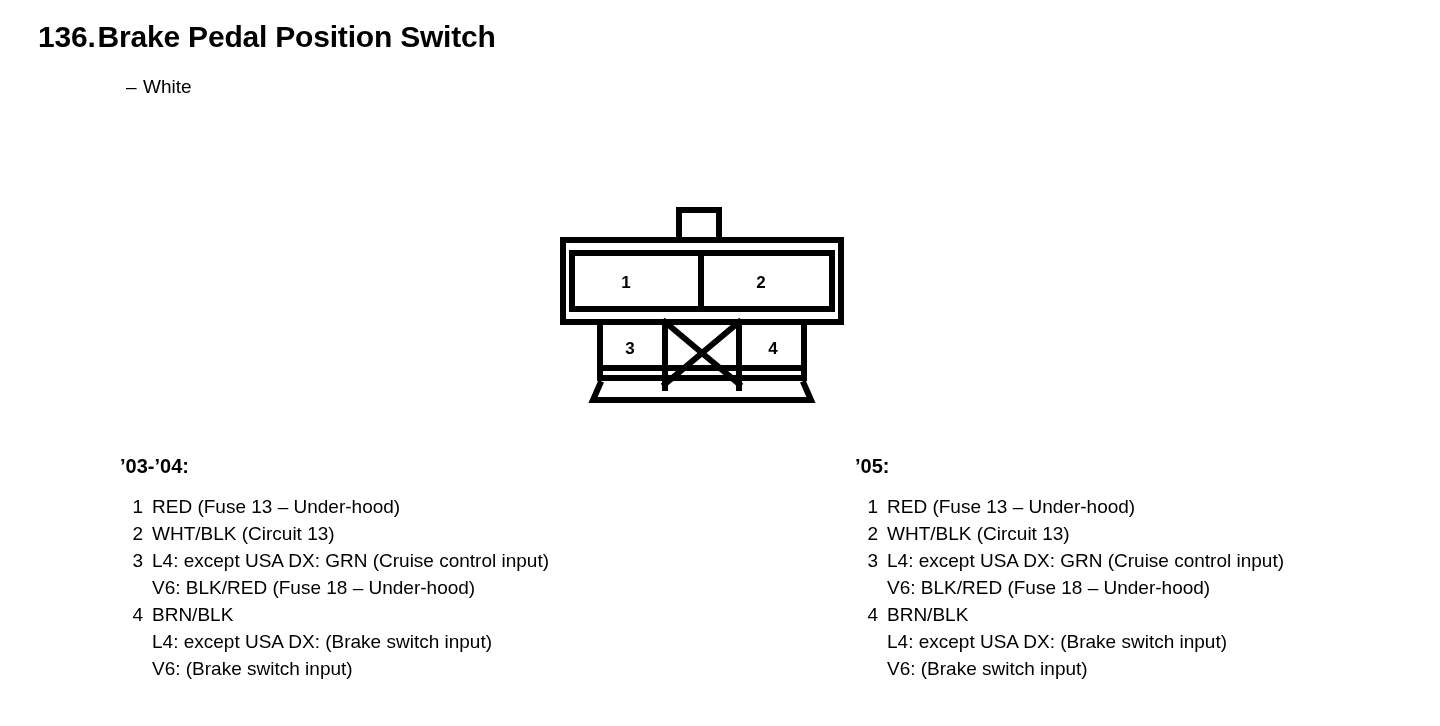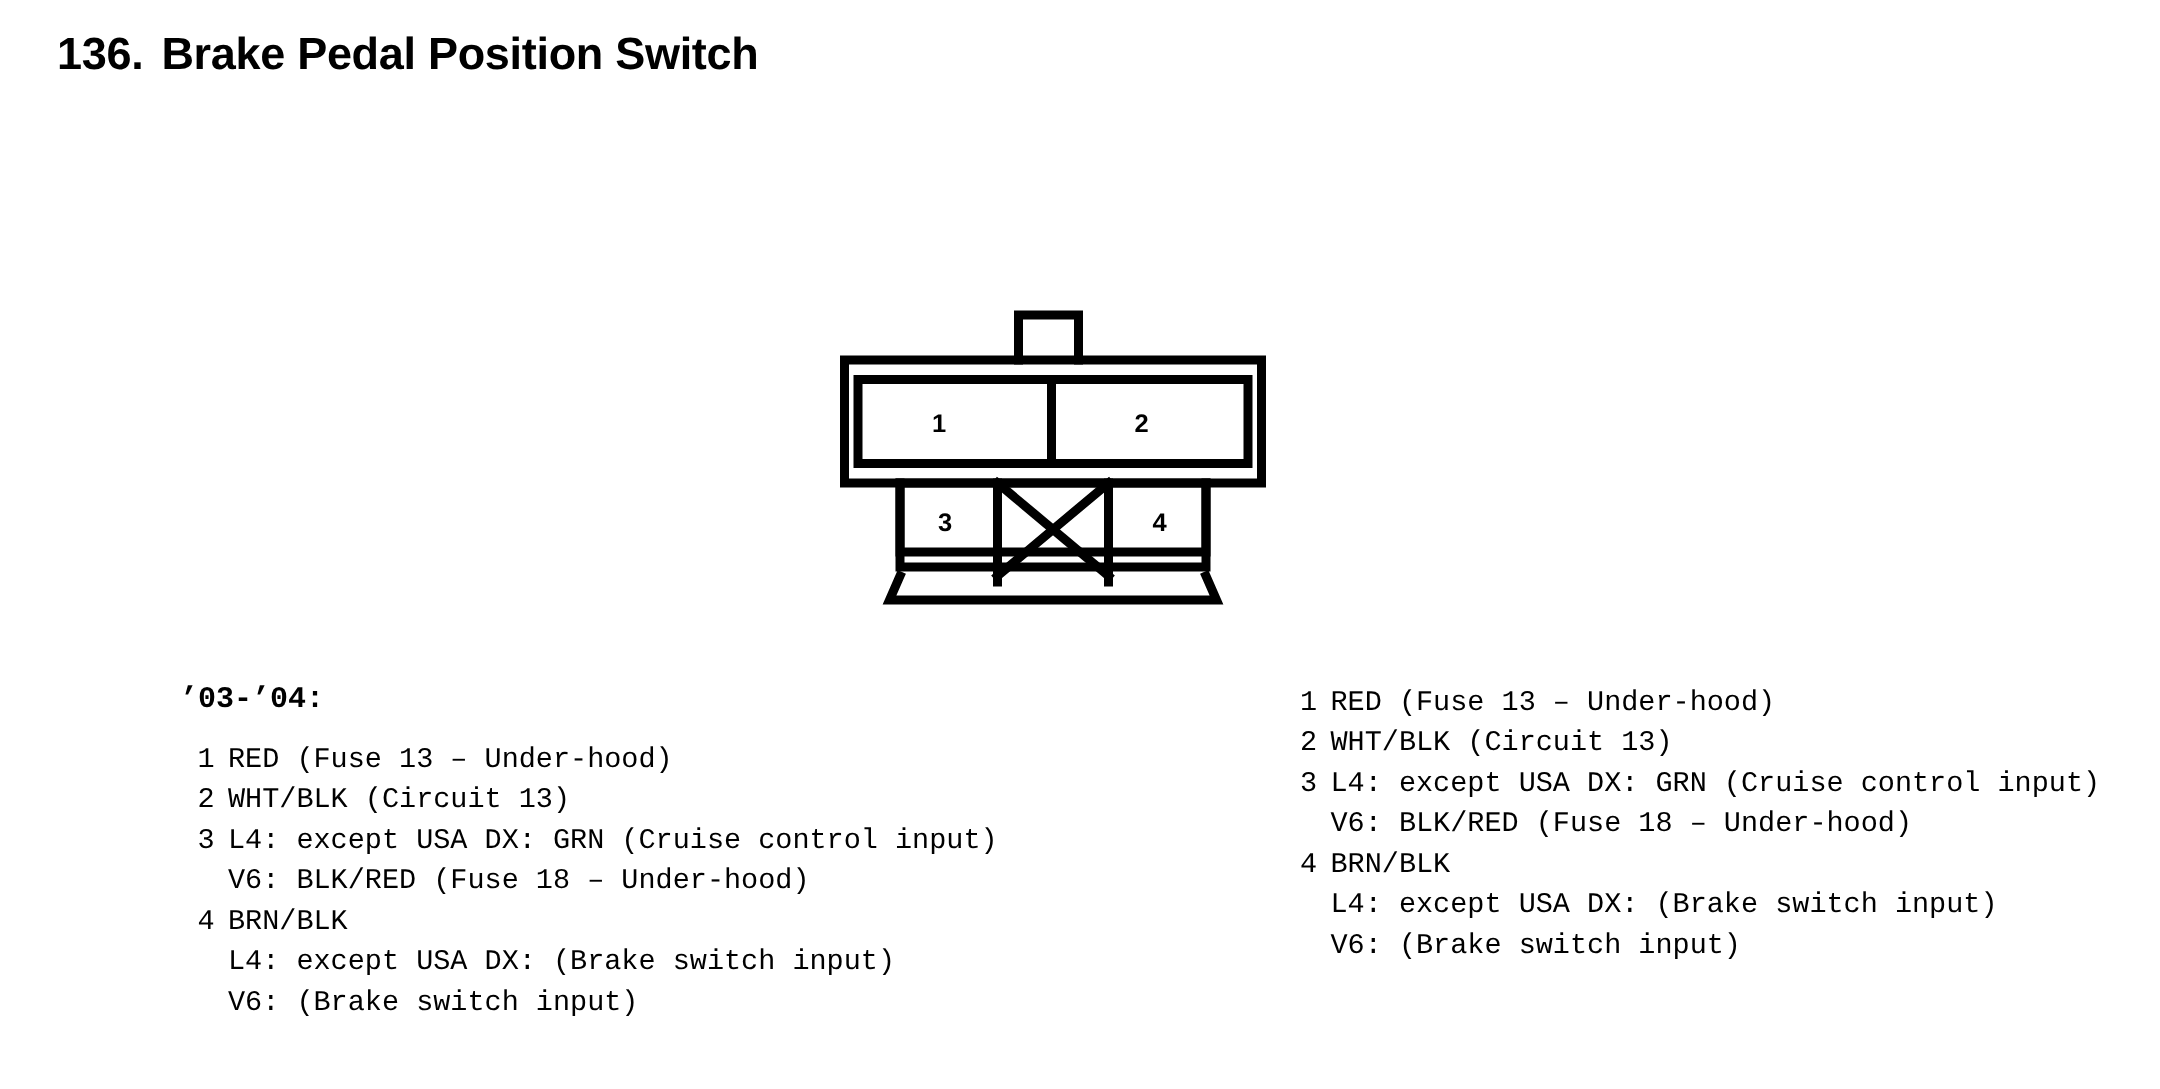--- a/index.html
+++ b/index.html
@@ -21,21 +21,21 @@
   .page-title {
     position: absolute;
     left: 38px;
     top: 20px;
     font-size: 30px;
     font-weight: bold;
     letter-spacing: -0.2px;
     white-space: nowrap;
   }
   .page-title .title-num {
-    margin-right: 12px;
+    margin-right: 2px;
   }
 
   
   .desc-list {
     position: absolute;
     left: 126px;
     top: 72px;
     font-size: 19px;
     line-height: 29.5px;
   }
@@ -63,21 +63,20 @@
     font-size: 17px;
     font-weight: bold;
     fill: #000000;
   }
 
   
   .pinout-col {
     position: absolute;
     top: 455px;
     font-size: 19px;
-    font-family: Liberation Mono, monospace;
   }
   .pinout-col.left  { left: 120px; }
   .pinout-col.right { left: 855px; }
 
   .col-header {
     font-size: 20px;
     font-weight: bold;
     margin: 0 0 15px 0;
     white-space: nowrap;
   }
@@ -107,20 +106,21 @@
   }
 </style>
 </head>
 <body>
 
 <div class="page-title">
   <span class="title-num">136.</span><span>Brake Pedal Position Switch</span>
 </div>
 
 <div class="desc-list">
+    <div class="desc-line"><span class="desc-dash">–</span><span>White</span></div>
   </div>
 
 <div class="connector-wrap">
   <svg width="300" height="215" viewBox="0 0 300 215" xmlns="http://www.w3.org/2000/svg">
     <g fill="none" stroke="#000000" stroke-width="6" stroke-linejoin="miter" stroke-linecap="square">
 
       <path d="M 127 42 L 127 12 L 167 12 L 167 42"></path>
 
       <rect x="11" y="42" width="278" height="82"></rect>
 
@@ -183,20 +183,21 @@
             <div class="pin-sub">BRN/BLK</div>
             <div class="pin-sub">L4: except USA DX: (Brake switch input)</div>
             <div class="pin-sub">V6: (Brake switch input)</div>
           </span>
         </div>
       </div>
     </div>
 </div>
 
 <div class="pinout-col right">
+  <div class="col-header">’05:</div>
   <div class="entries">
       <div class="pin-entry">
         <div class="pin-row">
           <span class="pin-index">1</span>
           <span class="pin-texts">
             <div class="pin-sub">RED (Fuse 13 – Under-hood)</div>
           </span>
         </div>
       </div>
       <div class="pin-entry">

